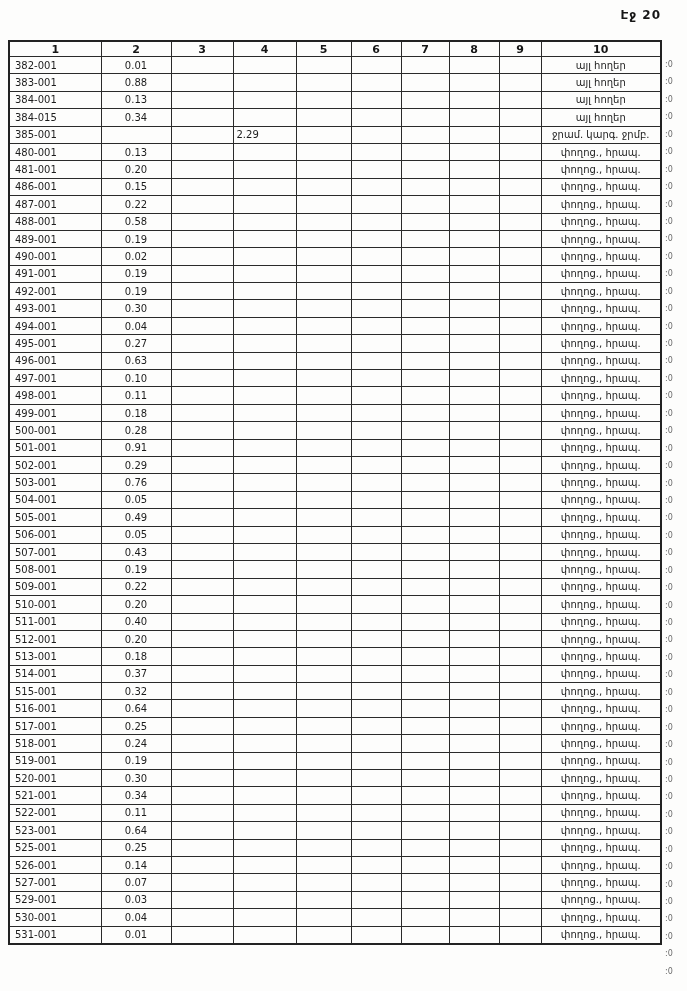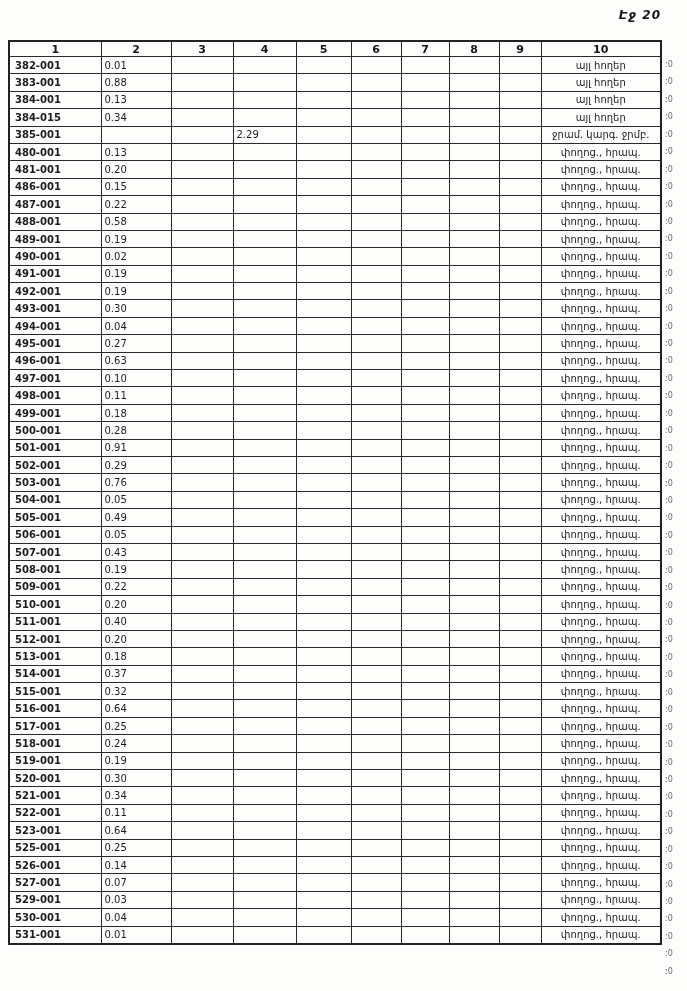--- a/index.html
+++ b/index.html
@@ -17,21 +17,20 @@
     color: #1b1b1b;
   }
   .page-number {
     position: absolute;
     top: 8px;
     right: 26px;
     font-size: 12px;
     font-weight: bold;
     letter-spacing: 1px;
     color: #161616;
-    font-style: italic;
   }
   table.doc-table {
     position: absolute;
     left: 8px;
     top: 40px;
     width: 652px;
     border-collapse: collapse;
     table-layout: fixed;
     border: 2px solid #222;
   }
@@ -46,22 +45,22 @@
   }
   .doc-table td {
     height: 16.4px;
     font-size: 10px;
     border: 1px solid #2a2a2a;
     padding: 0 3px;
     white-space: nowrap;
     overflow: hidden;
     color: #1c1c1c;
   }
-  .doc-table td.c1 { text-align: left; padding-left: 5px; font-weight: bold; }
-  .doc-table td.c2 { text-align: left; }
+  .doc-table td.c1 { text-align: left; padding-left: 5px; }
+  .doc-table td.c2 { text-align: center; }
   .doc-table td.c4 { }
   .doc-table td.c10 { text-align: center; font-size: 10px; margin-left: 40px; }
   .margin-marks {
     position: absolute;
     left: 665px;
     top: 56px;
     width: 20px;
     display: flex;
     flex-direction: column;
   }

